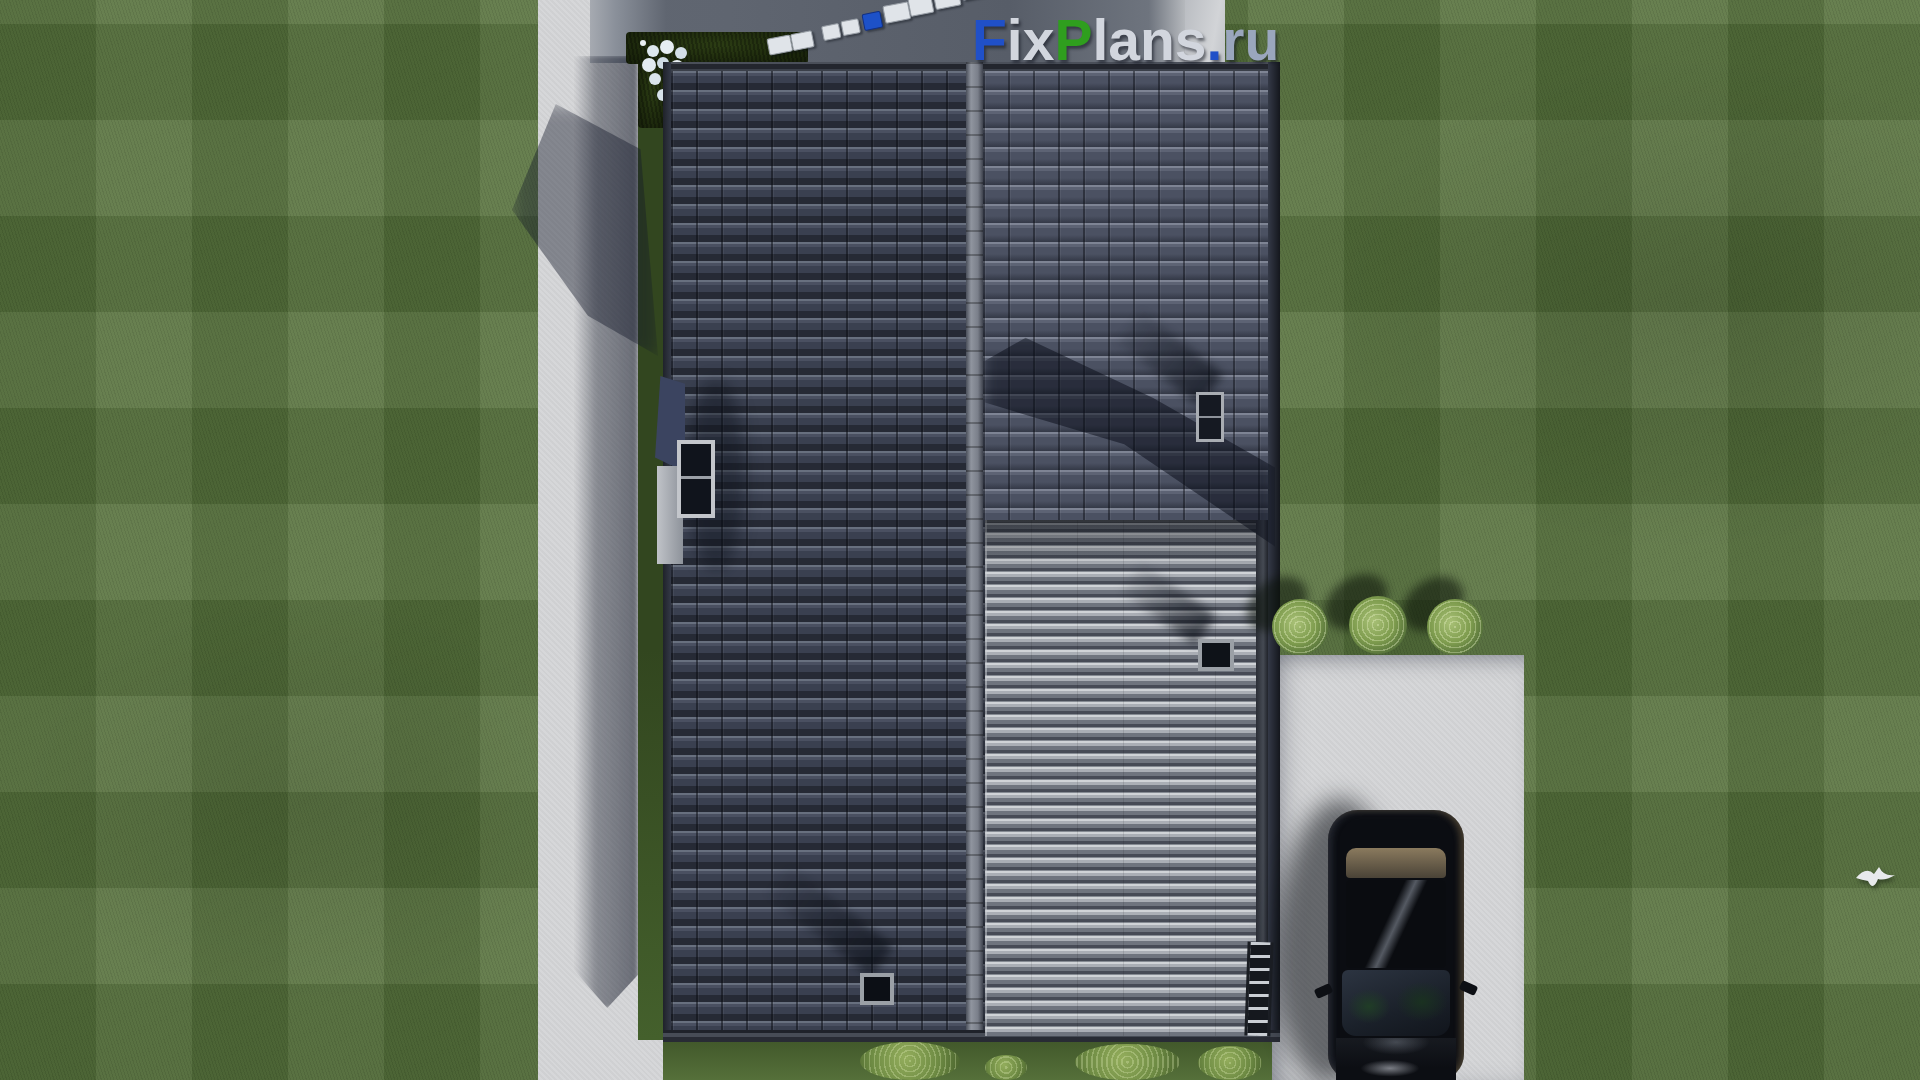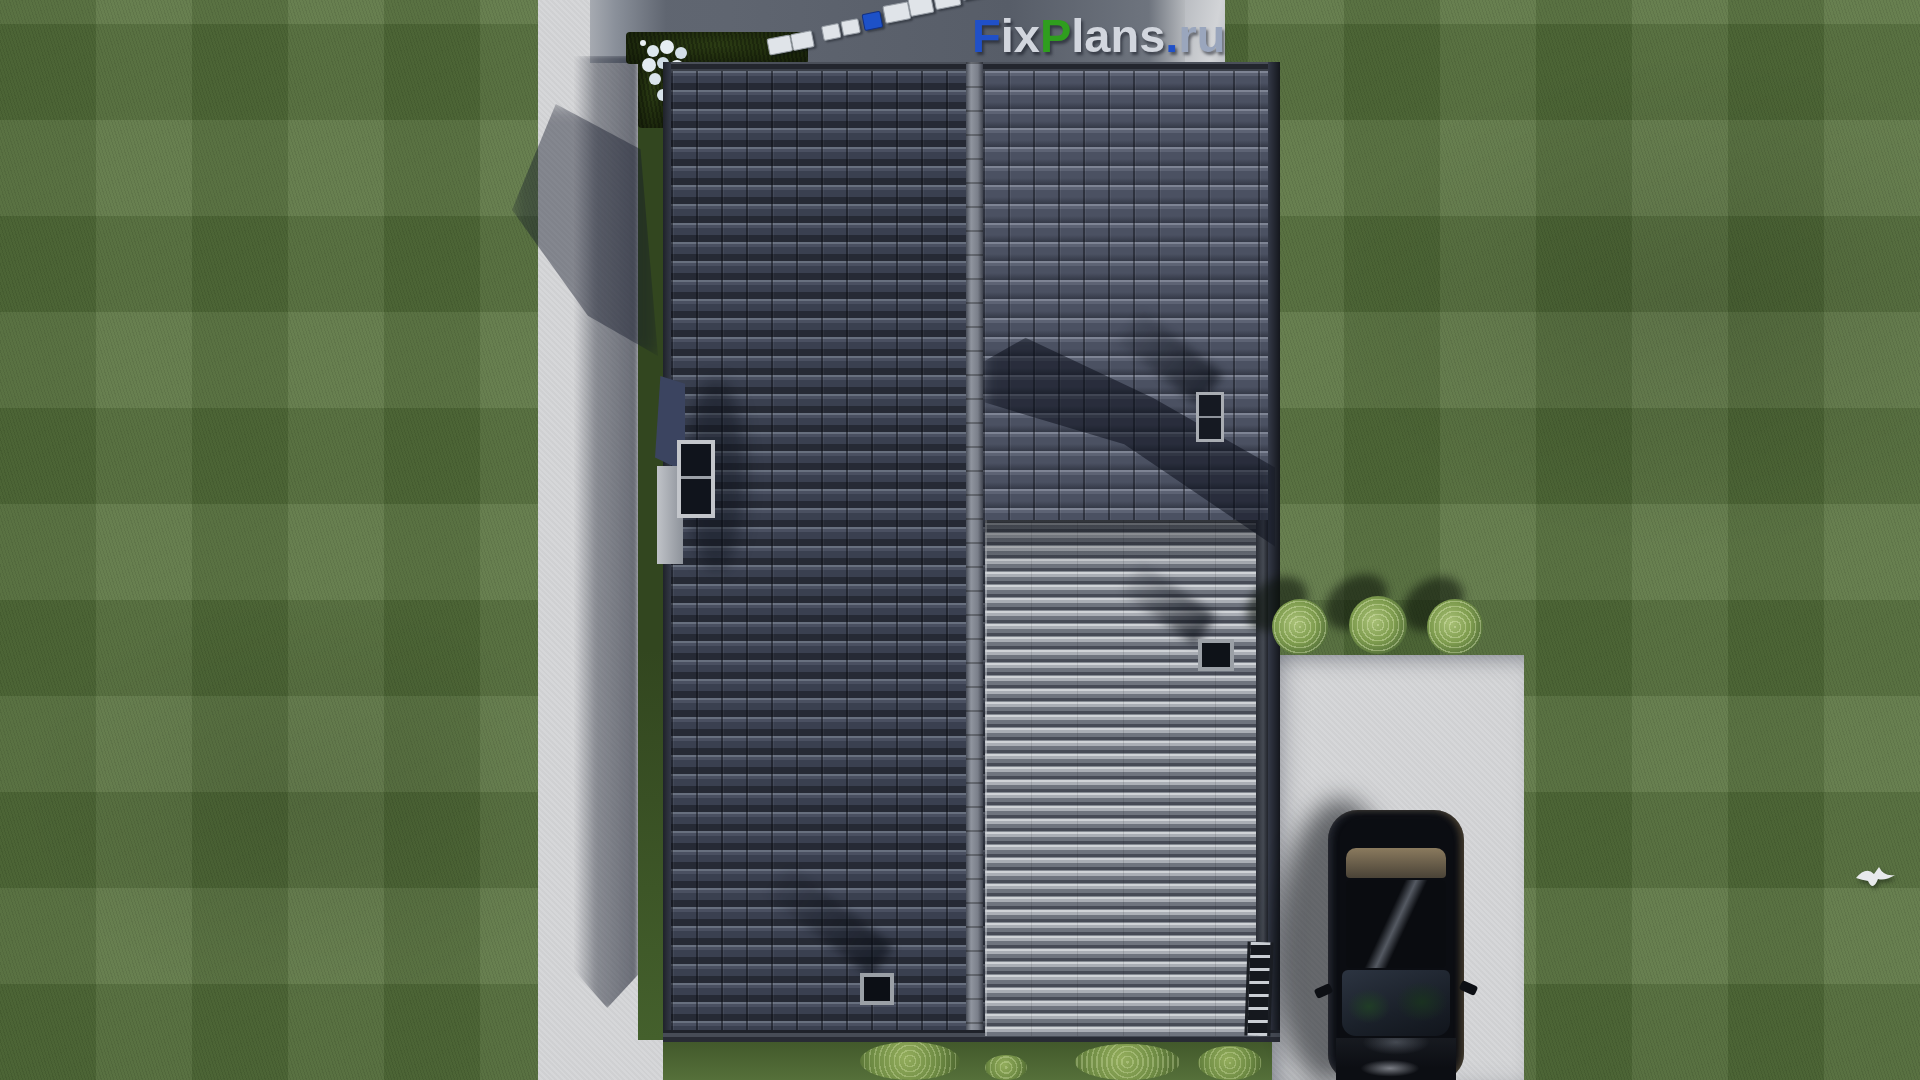--- a/index.html
+++ b/index.html
@@ -166,21 +166,21 @@
     background:radial-gradient(ellipse 42px 12px at 45% 55%, rgba(230,235,245,.5), transparent 70%);}
   .car .mirror-left{position:absolute;left:-13px;top:176px;width:17px;height:10px;border-radius:3px;
     background:#0d0f14;transform:rotate(-24deg);}
   .car .mirror-right{position:absolute;right:-13px;top:173px;width:17px;height:10px;border-radius:3px;
     background:#0d0f14;transform:rotate(24deg);}
 
   
   .bird{left:1853px;top:862px;width:46px;height:40px;z-index:6;filter:drop-shadow(2px 3px 2px rgba(20,30,15,.5));}
 
   
-  .logo{left:972px;top:12px;z-index:10;font-weight:800;font-size:47px;line-height:1;
+  .logo{left:972px;top:12px;z-index:10;font-weight:800;font-size:57px;line-height:1;
     letter-spacing:0;text-shadow:2px 3px 3px rgba(18,22,32,.55);white-space:nowrap;}
 </style>
 </head>
 <body>
 
 <div class="scene">
 
   <div class="abs lawn" style="background-color: rgb(90, 116, 64);"></div>
   <div class="abs lawn-pattern"></div>
 

